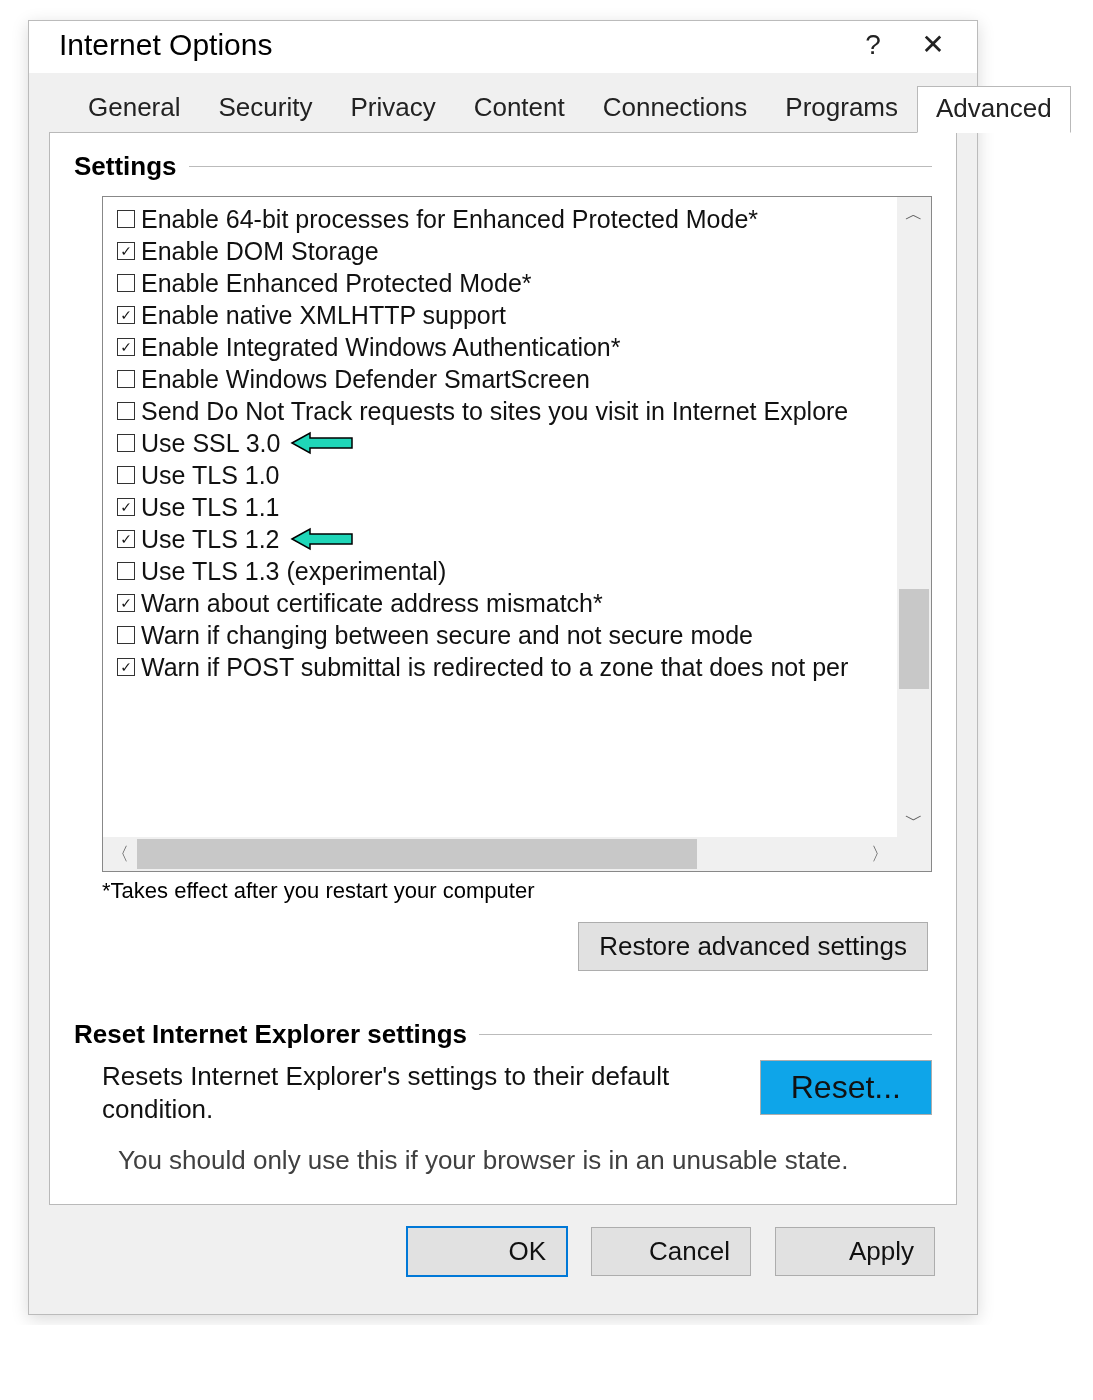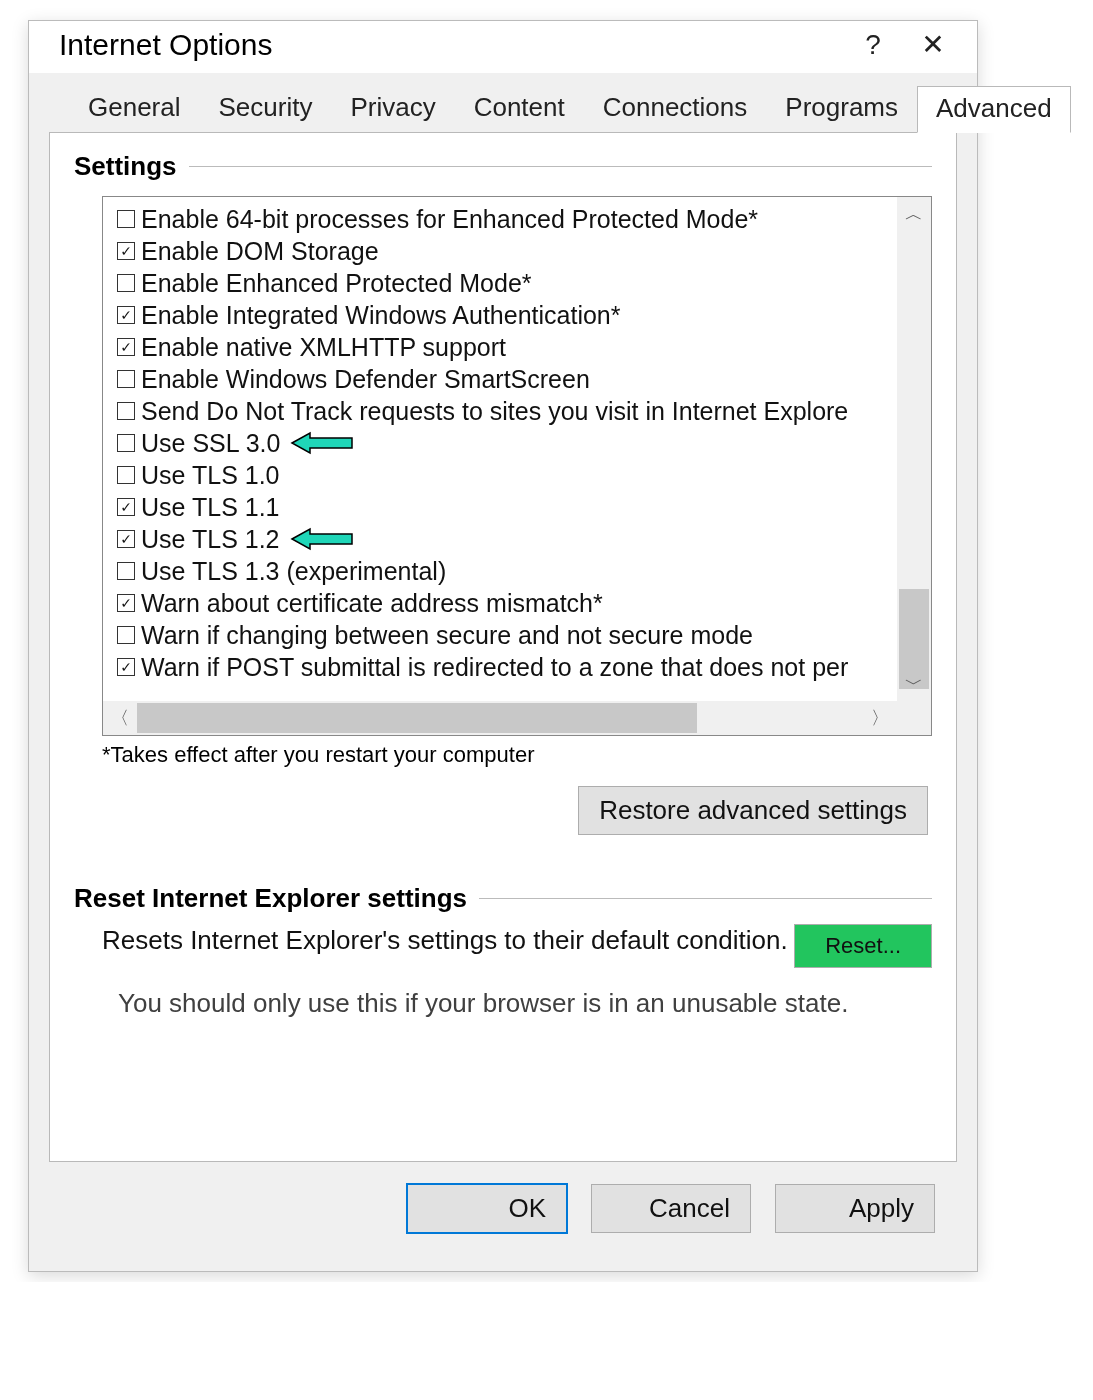--- a/index.html
+++ b/index.html
@@ -92,21 +92,21 @@
     border-top: 1px solid #bbb;
     height: 0;
   }
   .listbox-wrap {
     margin-left: 28px;
     margin-top: 14px;
   }
   .listbox {
     border: 1px solid #888;
     background: #fff;
-    height: 540px;
+    height: 676px;
     position: relative;
     overflow: hidden;
   }
   .listbox-content {
     position: absolute;
     top: 0; left: 0; right: 34px; bottom: 34px;
     padding: 6px 0 0 14px;
     overflow: hidden;
     white-space: nowrap;
   }
@@ -219,22 +219,22 @@
     margin-left: 28px;
     margin-top: 10px;
   }
   .reset-text {
     font-size: 26px;
     color: #111;
     flex: 1;
     line-height: 1.25;
   }
   .reset-btn {
-    font-size: 22px;
-    background: #22c55e;
+    font-size: 32px;
+    background: #0ea5e9;
     border: 1px solid #adadad;
     padding: 8px 30px;
   }
   .reset-note {
     font-size: 26px;
     color: #404040;
     margin-left: 44px;
     margin-top: 20px;
   }
   .button-bar {
@@ -293,25 +293,25 @@
                 <div class="item">
                   <span class="chk checked"></span>
                   <span class="item-label">Enable DOM Storage</span>
                 </div>
                 <div class="item">
                   <span class="chk"></span>
                   <span class="item-label">Enable Enhanced Protected Mode*</span>
                 </div>
                 <div class="item">
                   <span class="chk checked"></span>
+                  <span class="item-label">Enable native XMLHTTP support</span>
+                </div>
+                <div class="item">
+                  <span class="chk checked"></span>
                   <span class="item-label">Enable Integrated Windows Authentication*</span>
-                </div>
-                <div class="item">
-                  <span class="chk checked"></span>
-                  <span class="item-label">Enable native XMLHTTP support</span>
                 </div>
                 <div class="item">
                   <span class="chk"></span>
                   <span class="item-label">Enable Windows Defender SmartScreen</span>
                 </div>
                 <div class="item">
                   <span class="chk"></span>
                   <span class="item-label">Send Do Not Track requests to sites you visit in Internet Explore</span>
                 </div>
                 <div class="item">

